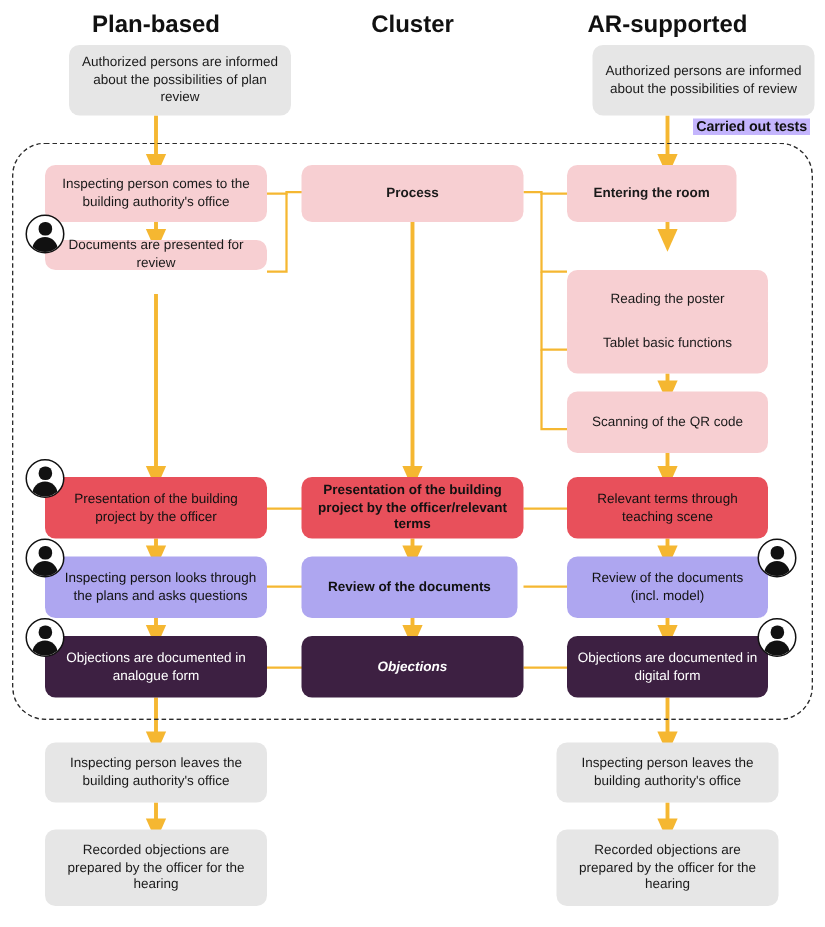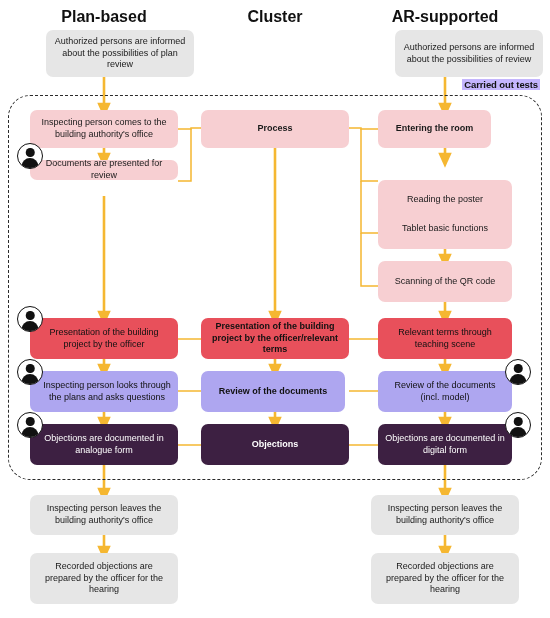--- a/index.html
+++ b/index.html
@@ -190,21 +190,21 @@
 
   <div class="node t-pink bold" style="left:201px; top:110px; width:148px; height:38px;justify-content:flex-end;">
     <span>Process</span>
   </div>
   <div class="node t-red bold" style="left:201px; top:318px; width:148px; height:41px;">
     <span>Presentation of the building project by the officer/relevant terms</span>
   </div>
   <div class="node t-blue bold" style="left:201px; top:371px; width:144px; height:41px;align-items:center;">
     <span>Review of the documents</span>
   </div>
-  <div class="node t-dark bold" style="left:201px; top:424px; width:148px; height:41px;">
+  <div class="node t-dark bold" style="left:201px; top:424px; width:148px; height:41px;font-style:italic;">
     <span>Objections</span>
   </div>
 
   <div class="node t-grey" style="left:371px; top:30px; width:148px; height:47px;margin-left:24px;">
     <span>Authorized persons are informed about the possibilities of review</span>
   </div>
   <div class="node t-pink" style="left:378px; top:110px; width:113px; height:38px;font-weight:bold;">
     <span>Entering the room</span>
   </div>
   <div class="node t-pink" style="left:378px; top:160px; width:134px; height:40px;margin-top:20px;">

